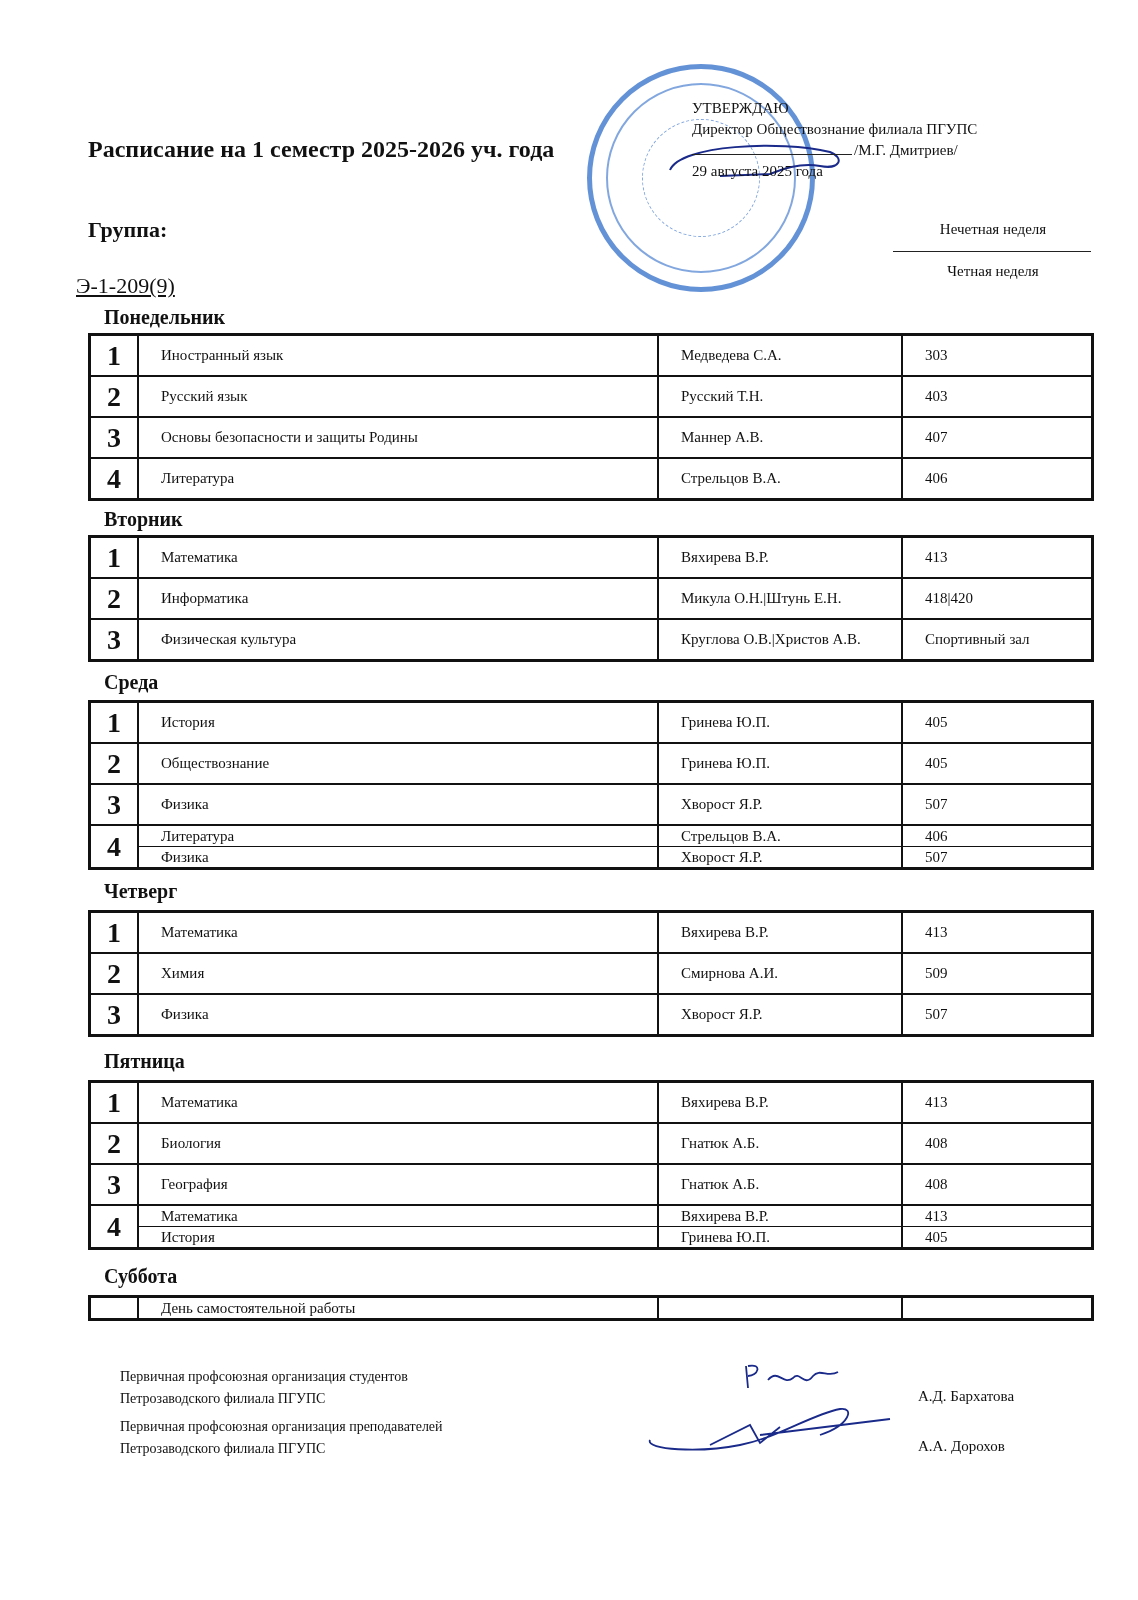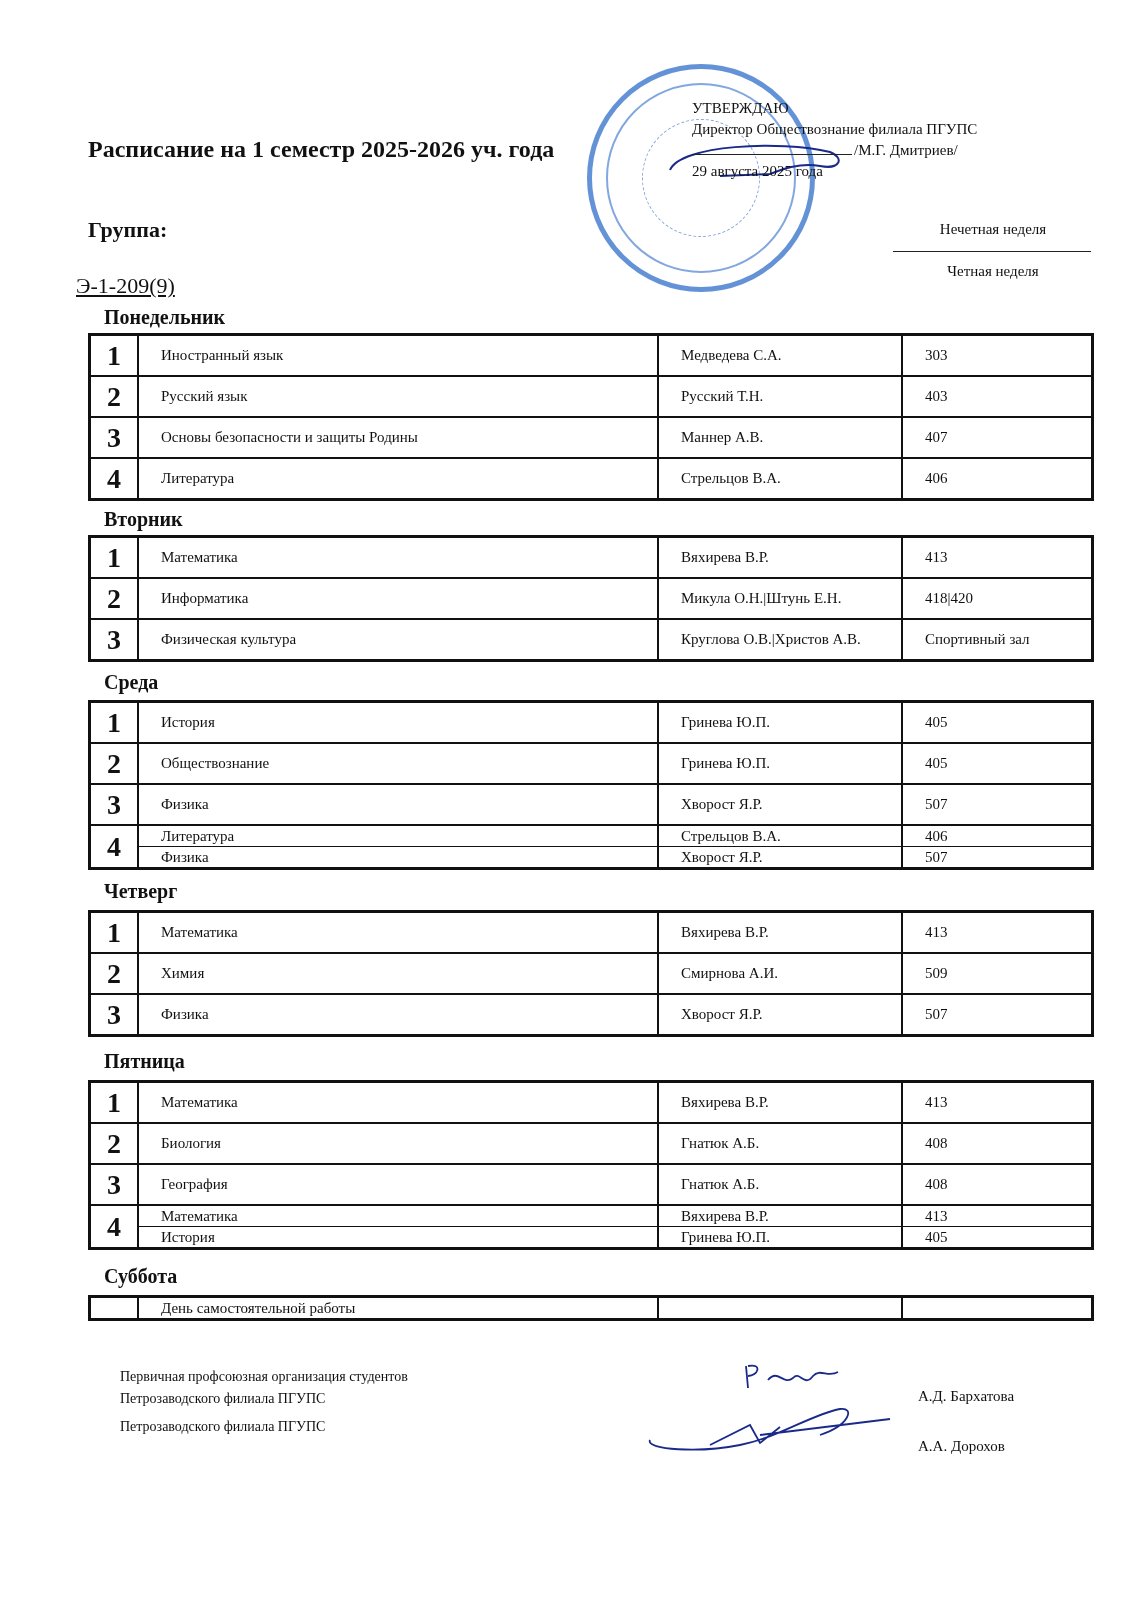--- a/index.html
+++ b/index.html
@@ -215,20 +215,21 @@
         <td class="room"></td>
       </tr>
 </tbody>
   </table>
 
 <div class="footer-text" style="top:1366px">
   <div>Первичная профсоюзная организация студентов</div>
   <div>Петрозаводского филиала ПГУПС</div>
 </div>
 <div class="footer-text" style="top:1416px">
+  <div>Первичная профсоюзная организация преподавателей</div>
   <div>Петрозаводского филиала ПГУПС</div>
 </div>
 <svg class="sig1" viewBox="0 0 110 40">
   <path d="M8 8 L 10 30 M 10 8 C 25 5, 20 18, 10 18 M 30 22 C 40 10, 45 28, 55 20 C 62 12, 66 30, 75 18 C 82 10, 90 20, 100 14" fill="none" stroke="#1a2a8a" stroke-width="1.8"></path>
 </svg>
 <div class="footer-name" style="top:1388px">А.Д. Бархатова</div>
 <svg class="sig2" viewBox="0 0 260 50">
   <path d="M10 35 C 5 45, 60 48, 100 40 C 140 32, 170 10, 200 4 C 215 2, 210 20, 180 30 M 70 40 L 110 20 L 120 38 L 140 22 M 120 30 L 250 14" fill="none" stroke="#1a2a8a" stroke-width="1.8"></path>
 </svg>
 <div class="footer-name" style="top:1438px">А.А. Дорохов</div>

